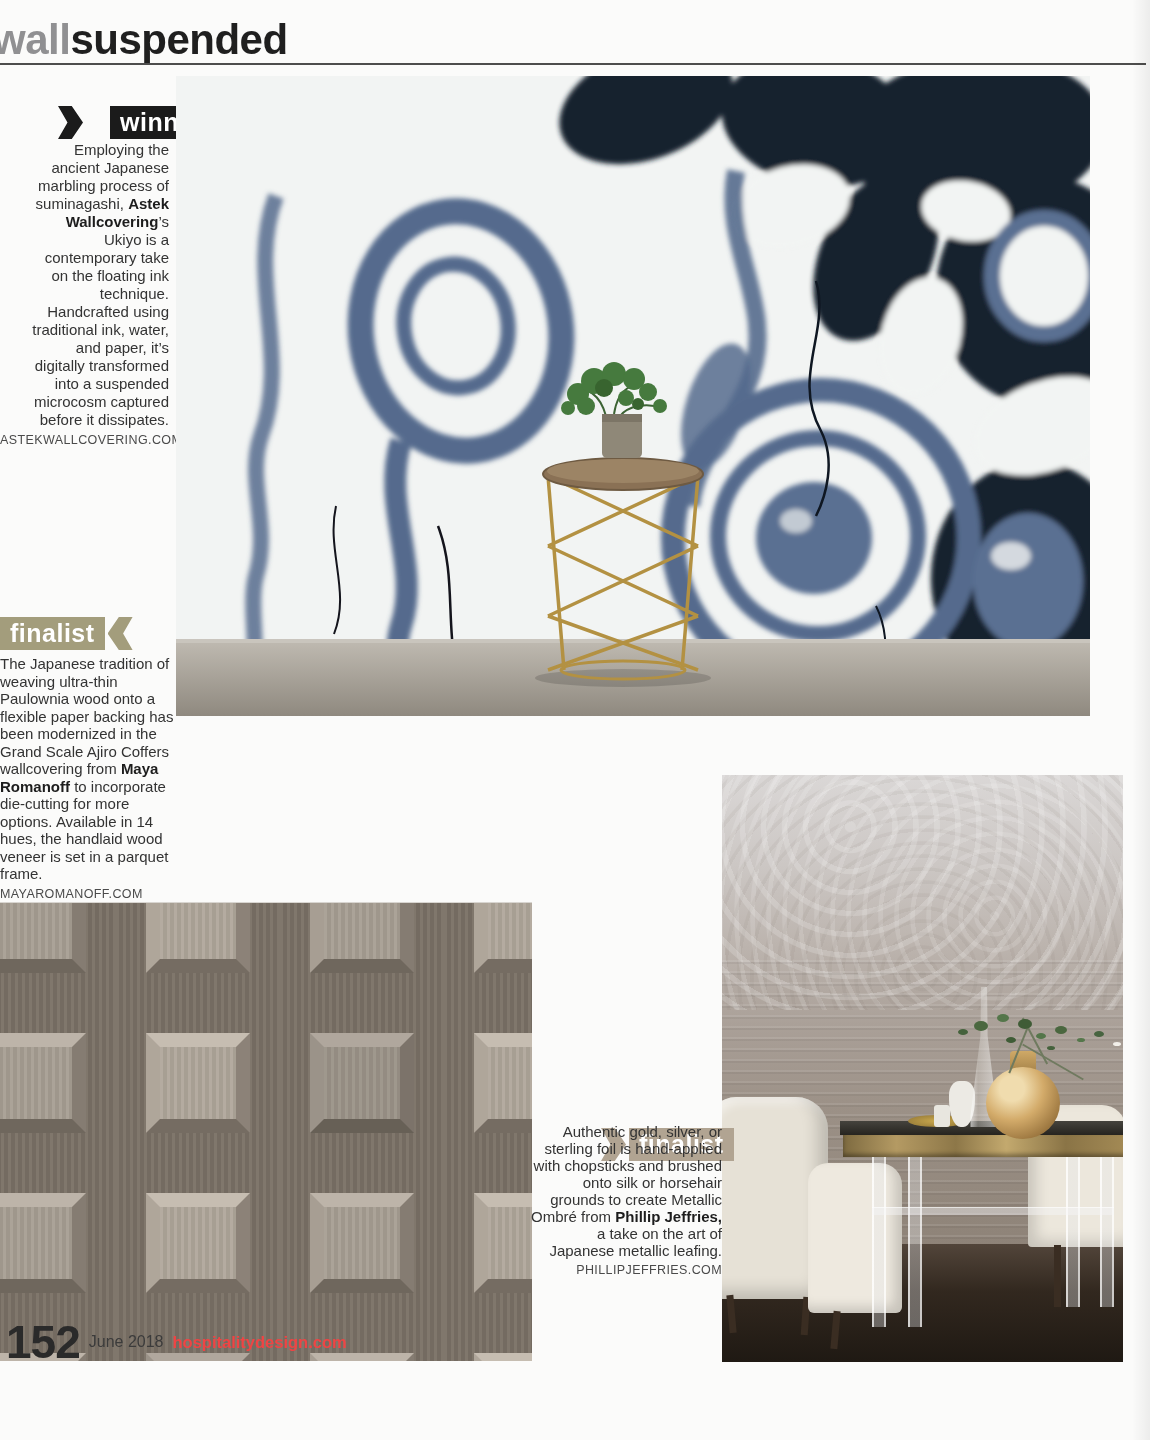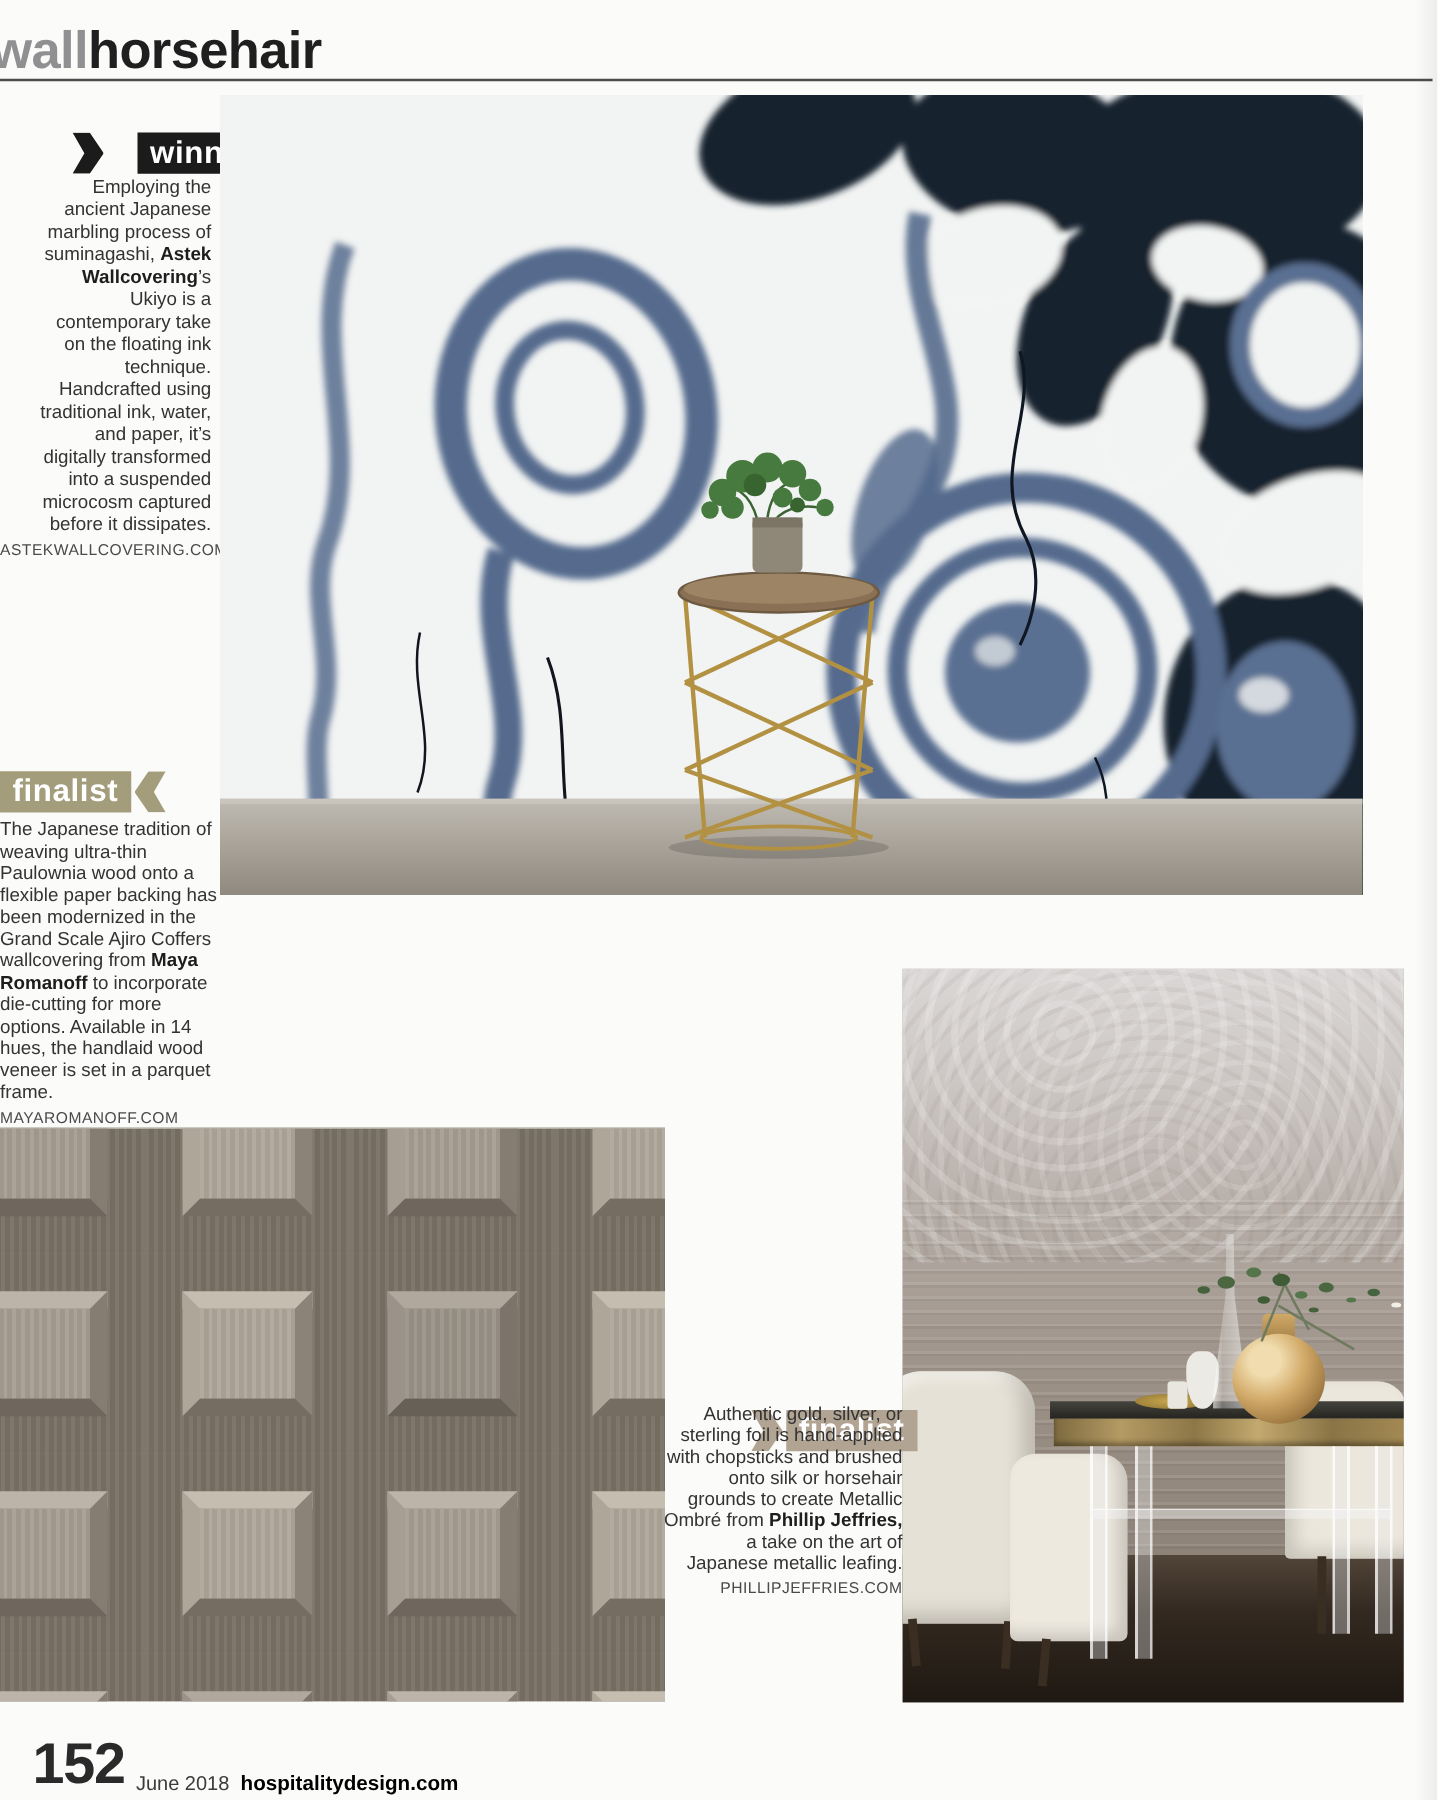--- a/index.html
+++ b/index.html
@@ -93,33 +93,33 @@
   .stem.s1{left:296px;top:248px;transform:rotate(22deg);}
   .stem.s2{left:312px;top:240px;transform:rotate(-28deg);}
   .stem.s3{left:330px;top:252px;transform:rotate(-60deg);height:70px;}
   .foliage{left:252px;top:246px;width:14px;height:10px;border-radius:50%;background:#4a673f;
         box-shadow:22px -8px 0 -1px #54764a,44px -2px 0 0 #3f5c36,60px 10px 0 -2px #54764a,
                    -18px 6px 0 -2px #45623c,80px 4px 0 -1px #4a673f,100px 14px 0 -3px #55774b,
                    118px 8px 0 -2px #476440,30px 14px 0 -2px #3f5c36,70px 22px 0 -3px #45623c,
                    136px 18px 0 -3px #f2efe9,146px 30px 0 -4px #f2efe9;}
 
   
-  .footer{position:absolute;left:6px;top:1383px;display:flex;align-items:flex-end;gap:9px;margin-left:20px;}
+  .footer{position:absolute;left:6px;top:1315px;display:flex;align-items:center;gap:9px;}
   .pgnum{font-size:46px;font-weight:bold;color:#2a2a2a;letter-spacing:-1px;}
   .issue{font-size:16px;color:#3b3b3b;}
-  .site{font-size:16.5px;font-weight:bold;color:#000000;}
+  .site{font-size:16.5px;font-weight:bold;color:#ef4444;}
 
   .edge-shade{position:absolute;right:0;top:0;width:18px;height:100%;background:linear-gradient(90deg,rgba(0,0,0,0),rgba(0,0,0,.06));}
 </style>
 </head>
 <body>
 
 <div class="page">
 
-  <h1 class="title"><span class="t-light">wall</span><span class="t-dark">horsehair</span></h1>
+  <h1 class="title"><span class="t-light">wall</span><span class="t-dark">suspended</span></h1>
   <div class="rule"></div>
 
   <div class="badge" style="left:34px;top:106px;">
     <span class="notch notch-l bk"></span>
     <span class="badge-label bk">winner</span>
   </div>
   <div class="col col-winner">
     <p><span>Employing the ancient Japanese marbling process of suminagashi, </span><strong>Astek Wallcovering</strong><span>’s Ukiyo is a contemporary take on the floating ink technique. Handcrafted using traditional ink, water, and paper, it’s digitally transformed into a suspended microcosm captured before it dissipates.</span></p>
     <div class="url">ASTEKWALLCOVERING.COM</div>
   </div>

